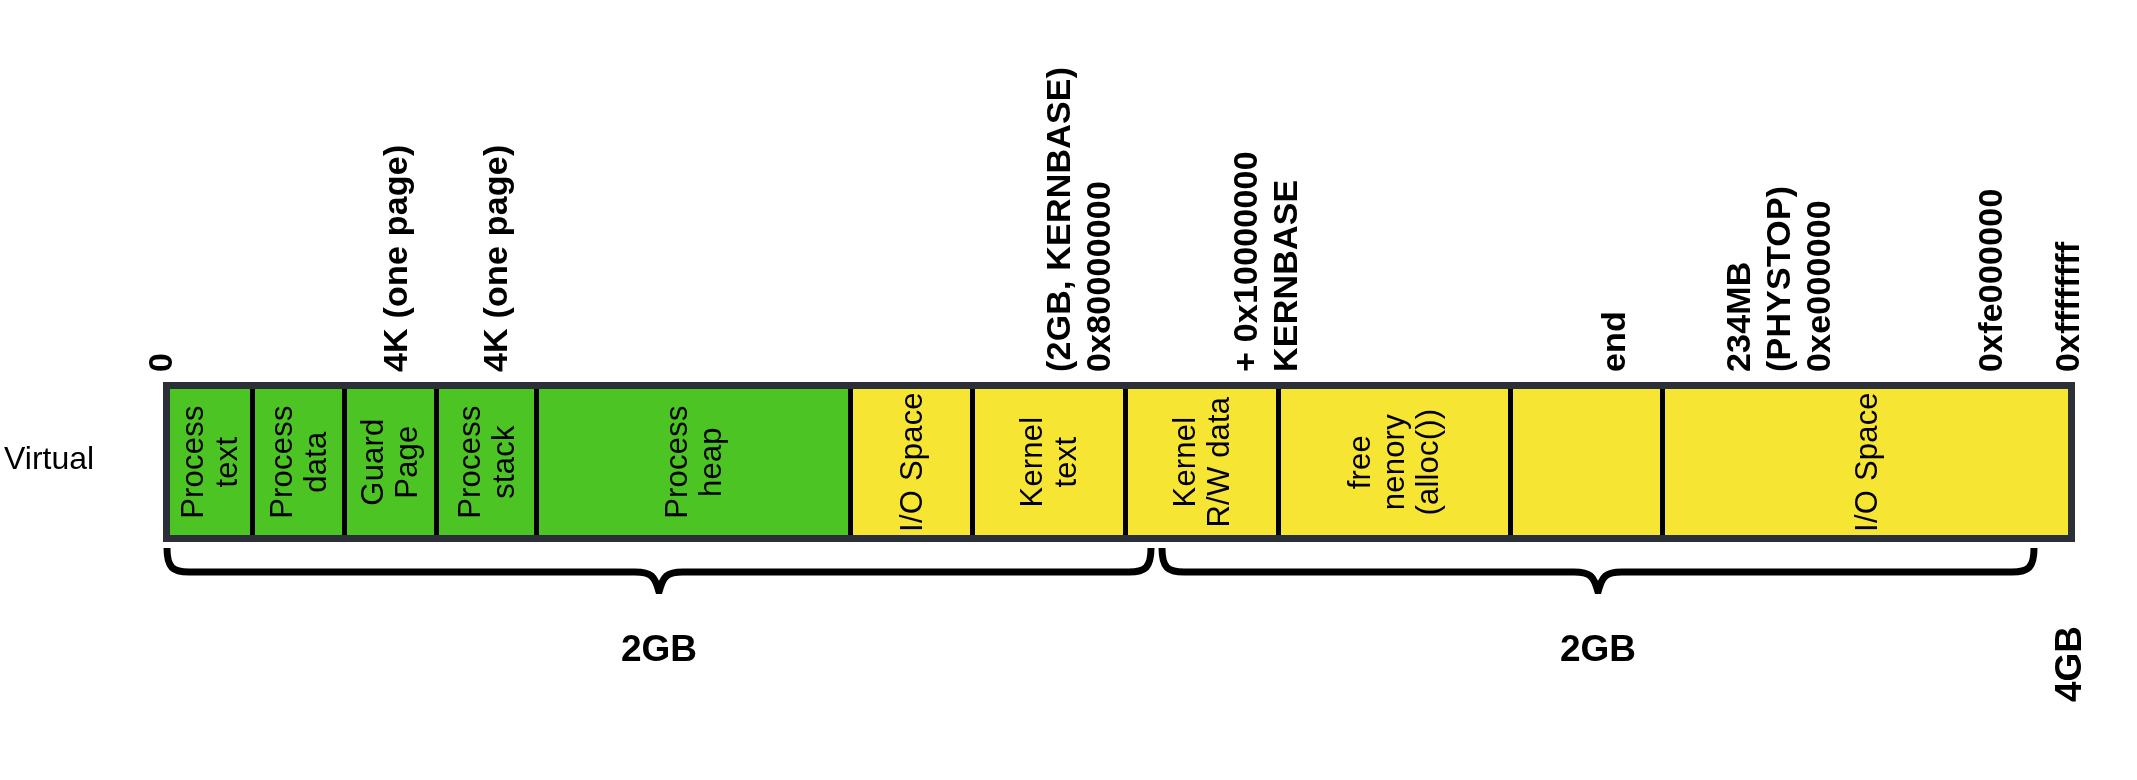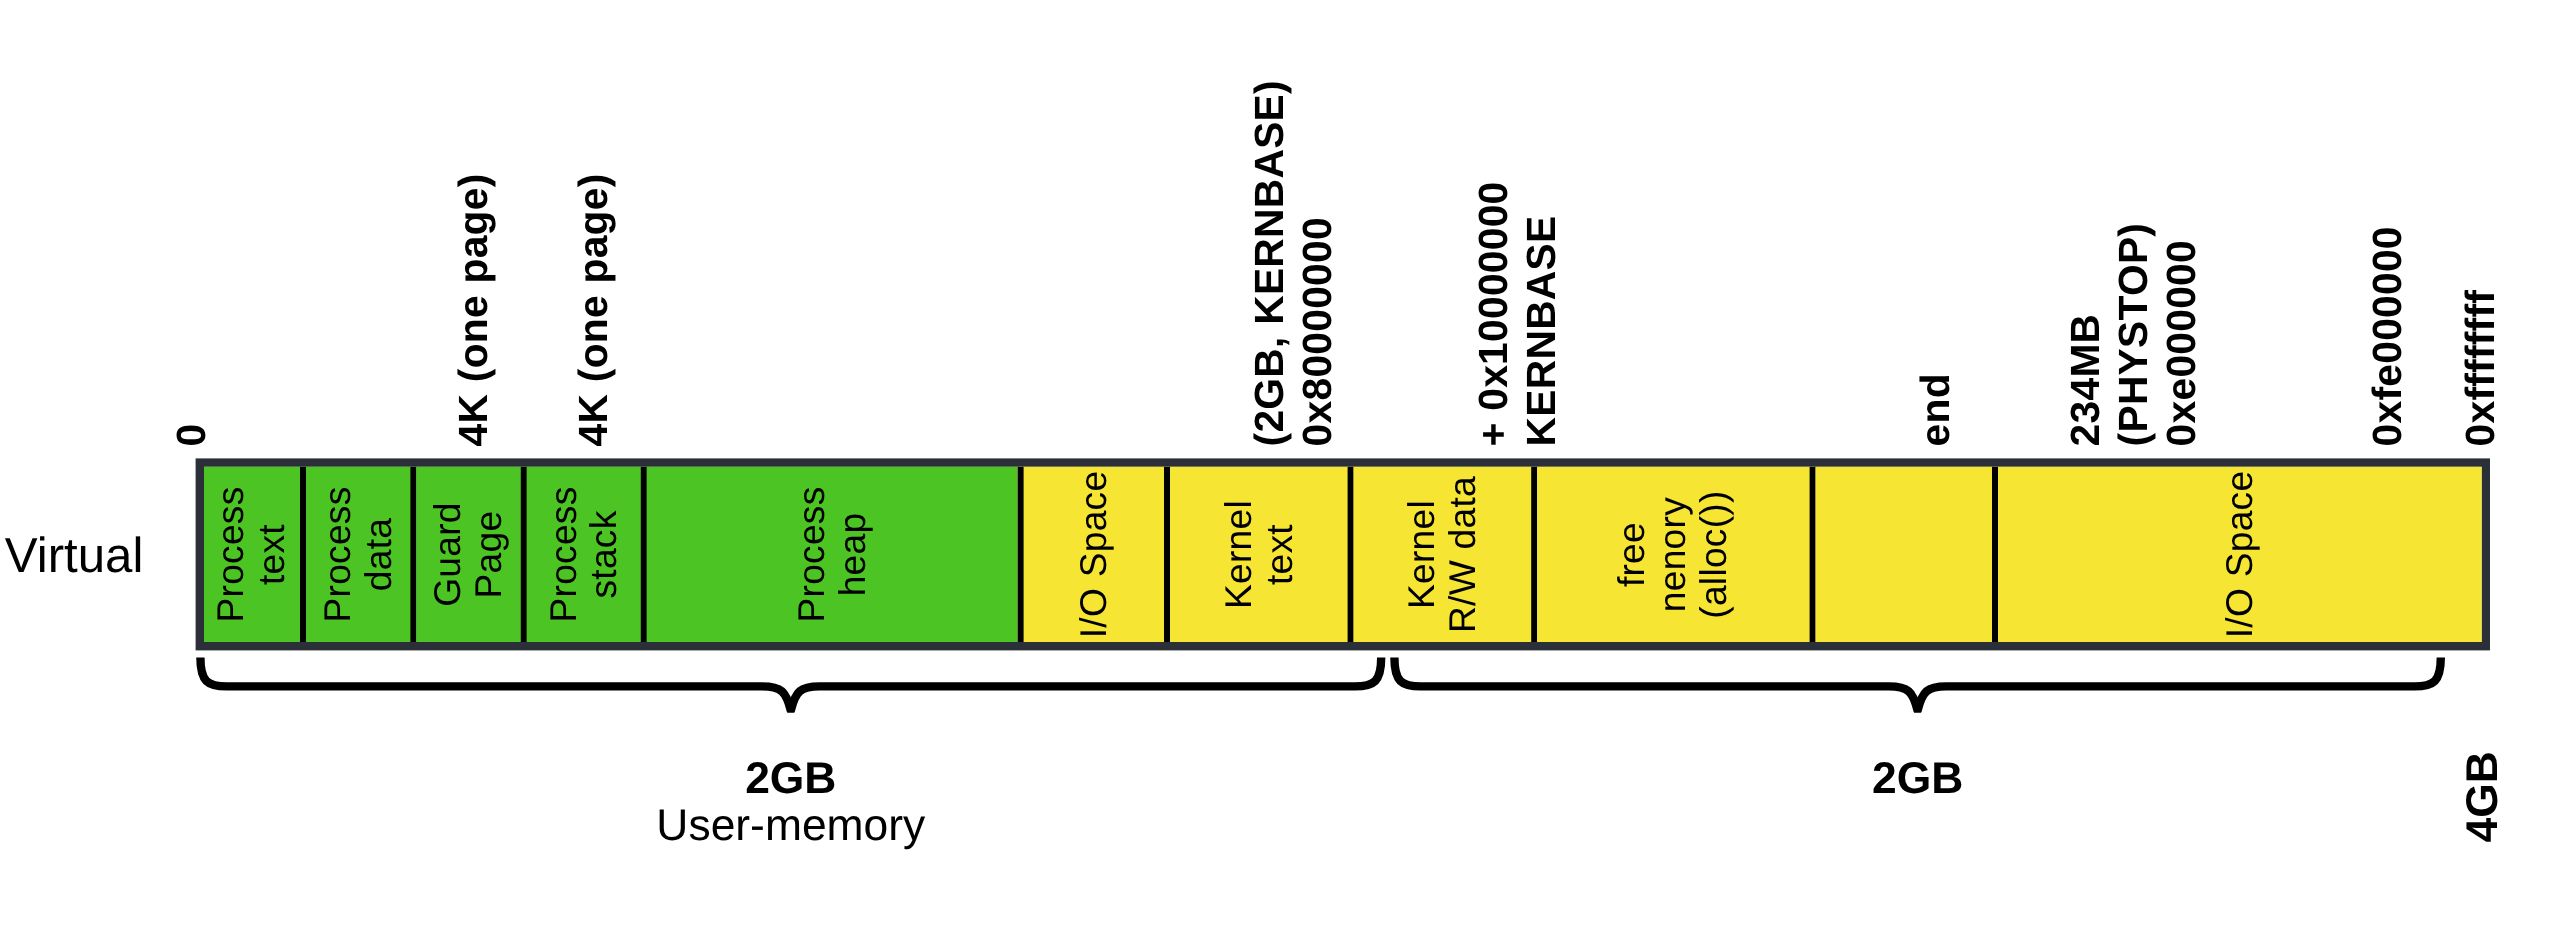--- a/index.html
+++ b/index.html
@@ -32,21 +32,21 @@
     transform: rotate(-90deg);
     white-space: nowrap;
     font-size: 34px;
     font-weight: bold;
     letter-spacing: 0.2px;
   }
 
   
   .side-caption {
     position: absolute;
-    font-size: 41px;
+    font-size: 32px;
     font-weight: normal;
     white-space: nowrap;
   }
 
   
   #bar {
     position: absolute;
     left: 163px;
     top: 382px;
     width: 1912px;
@@ -236,21 +236,20 @@
     </div>
   </div>
 
   <div class="brace" style="left:163px; top:548px; width:992px;">
     <svg viewBox="0 0 992 46" preserveAspectRatio="none">
       <path d="M4,0 C4,20 10,24 26,24 L472,24 C488,24 492,28 496,44
                C500,28 504,24 520,24 L966,24 C982,24 988,20 988,0" fill="none" stroke="#000000" stroke-width="7" stroke-linecap="round" stroke-linejoin="round"></path>
     </svg>
   </div>
   <div class="brace-label" style="left:163px; top:600px; width:992px;">2GB</div>
-  <div class="region-label" style="left:163px; top:667px; width:992px;">User-memory</div>
 
   <div class="brace" style="left:1158px; top:548px; width:880px;">
     <svg viewBox="0 0 880 46" preserveAspectRatio="none">
       <path d="M4,0 C4,20 10,24 26,24 L416,24 C432,24 436,28 440,44
                C444,28 448,24 464,24 L854,24 C870,24 876,20 876,0" fill="none" stroke="#000000" stroke-width="7" stroke-linecap="round" stroke-linejoin="round"></path>
     </svg>
   </div>
   <div class="brace-label" style="left:1158px; top:600px; width:880px;">2GB</div>
 
   <div class="corner-label" style="left:2090px; top:660px;">4GB</div>

